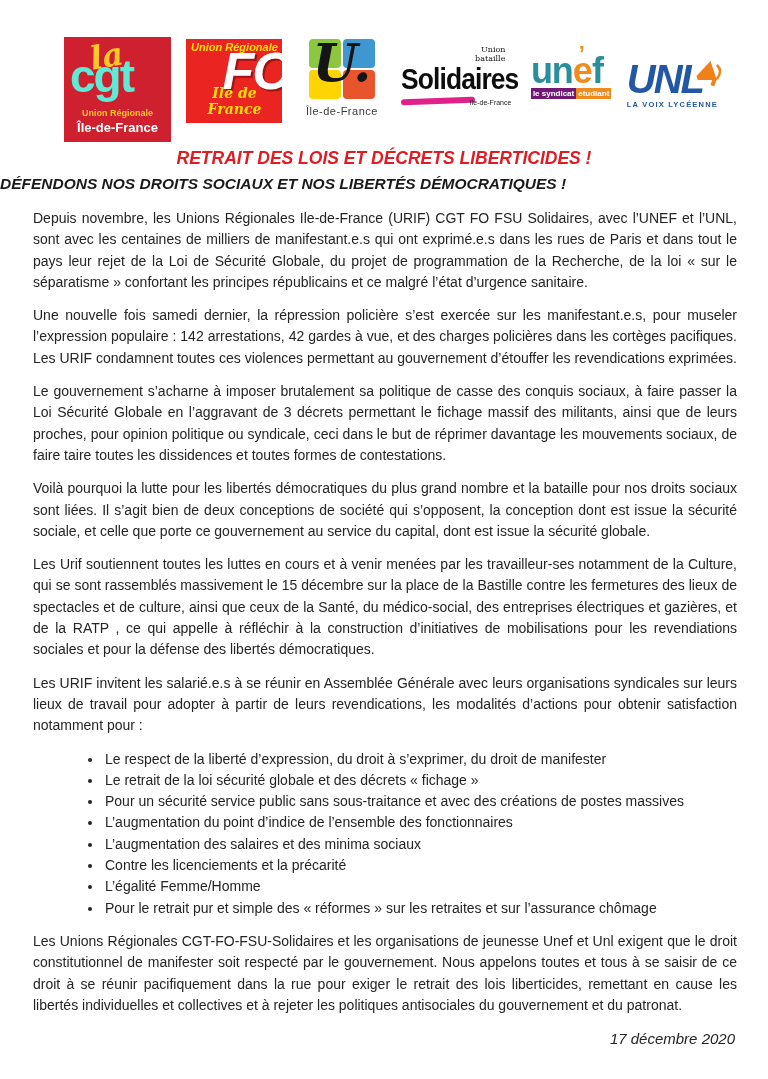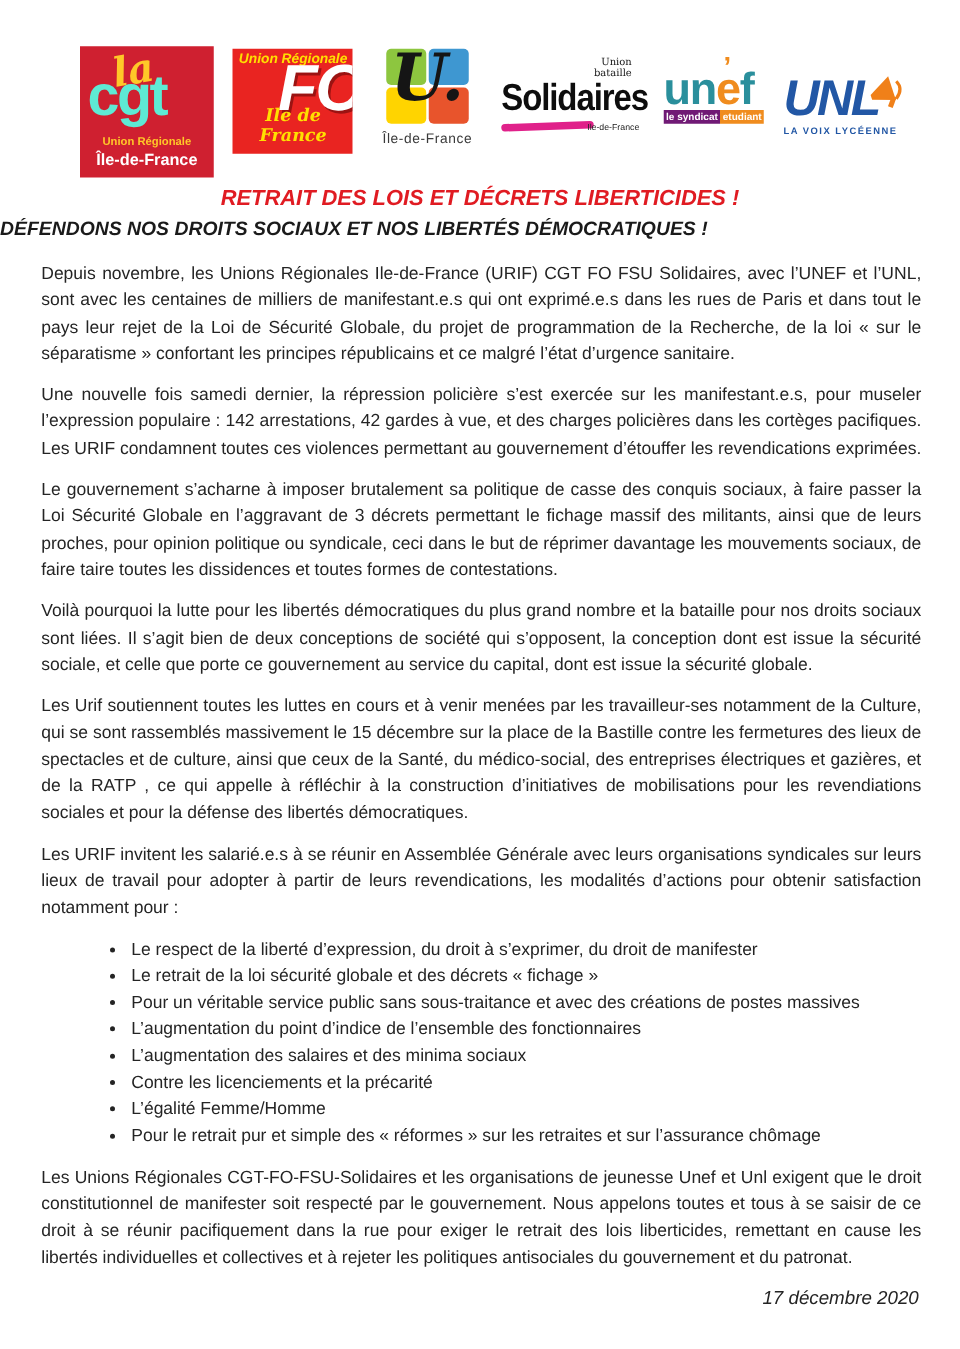--- a/index.html
+++ b/index.html
@@ -151,21 +151,21 @@
   <div class="body-text">
     <p>Depuis novembre, les Unions Régionales Ile-de-France (URIF) CGT FO FSU Solidaires, avec l’UNEF et l’UNL, sont avec les centaines de milliers de manifestant.e.s qui ont exprimé.e.s dans les rues de Paris et dans tout le pays leur rejet de la Loi de Sécurité Globale, du projet de programmation de la Recherche, de la loi « sur le séparatisme » confortant les principes républicains  et ce malgré l’état d’urgence sanitaire.</p>
     <p>Une nouvelle fois samedi dernier, la répression policière s’est exercée sur les manifestant.e.s, pour museler l’expression populaire : 142 arrestations, 42 gardes à vue, et des charges policières dans les cortèges pacifiques. Les URIF condamnent toutes ces violences permettant au gouvernement d’étouffer les revendications exprimées.</p>
     <p>Le gouvernement s’acharne à imposer brutalement sa politique de casse des conquis sociaux, à faire passer la Loi Sécurité Globale en l’aggravant de 3 décrets permettant le fichage massif des militants, ainsi que de leurs proches, pour opinion politique ou syndicale, ceci dans le but de réprimer davantage les mouvements sociaux, de faire taire toutes les dissidences et toutes formes de contestations.</p>
     <p>Voilà pourquoi la lutte pour les libertés démocratiques du plus grand nombre et la bataille pour nos droits sociaux sont liées. Il s’agit bien de deux conceptions de société qui s’opposent, la conception dont est issue la sécurité sociale, et celle que porte ce gouvernement au service du capital, dont est issue la sécurité globale.</p>
     <p>Les Urif soutiennent toutes les luttes en cours et à venir menées par les travailleur-ses notamment de la Culture, qui se sont rassemblés massivement le 15 décembre sur la place de la Bastille contre les fermetures des lieux de spectacles et de culture, ainsi que ceux de la Santé, du médico-social, des entreprises électriques et gazières, et de la RATP , ce qui appelle à réfléchir à la construction d’initiatives de mobilisations pour les revendiations sociales et pour la défense des libertés démocratiques.</p>
     <p>Les URIF invitent les salarié.e.s à se réunir en Assemblée Générale avec leurs organisations syndicales sur leurs lieux de travail pour adopter à partir de leurs revendications, les modalités d’actions pour obtenir satisfaction notamment pour :</p>
     <ul>
       <li>Le respect de la liberté d’expression, du droit à s’exprimer, du droit de manifester</li>
       <li>Le retrait de la loi sécurité globale et des décrets « fichage »</li>
-      <li>Pour un véritable service public sans sous-traitance et avec des créations de postes massives</li>
+      <li>Pour un sécurité service public sans sous-traitance et avec des créations de postes massives</li>
       <li>L’augmentation du point d’indice de l’ensemble des fonctionnaires</li>
       <li>L’augmentation des salaires et des minima sociaux</li>
       <li>Contre les licenciements et la précarité</li>
       <li>L’égalité Femme/Homme</li>
       <li>Pour le retrait pur et simple des « réformes » sur les retraites et sur l’assurance chômage</li>
     </ul>
     <p>Les Unions Régionales CGT-FO-FSU-Solidaires et les organisations de jeunesse Unef et Unl exigent que  le droit constitutionnel de manifester soit respecté par le gouvernement. Nous appelons toutes et tous à se saisir de ce droit à se réunir pacifiquement dans la rue pour exiger le retrait des lois liberticides, remettant en cause les libertés individuelles et collectives et à rejeter les politiques antisociales du gouvernement et du patronat.</p>
     <div class="date-line">17 décembre 2020</div>
   </div>
 

